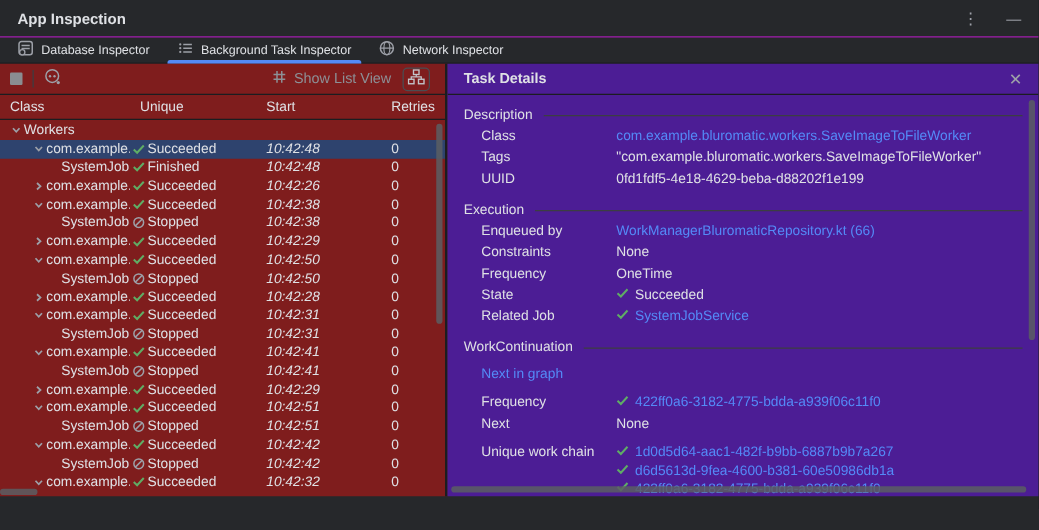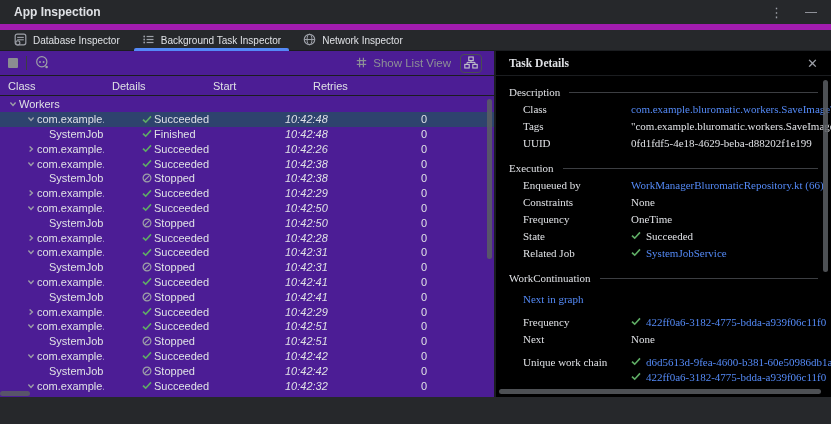--- a/index.html
+++ b/index.html
@@ -3,51 +3,51 @@
 <meta charset="utf-8">
 <style>
   * { box-sizing: border-box; margin: 0; padding: 0; }
   html,body { background:#1e1f22; }
   .window {
     width: 831px; height: 424px; position: relative; overflow: hidden;
     background: #26282b; color: #dfe1e5;
     font-family: "Liberation Sans", sans-serif; font-size: 11px;
   }
   
-  .titlebar { height:30px; border-bottom:6px solid #a21caf; display:flex; align-items:center; padding:0 14px;text-align:right; }
+  .titlebar { height:30px; border-bottom:1px solid #a21caf; display:flex; align-items:center; padding:0 14px;text-align:right; }
   .titlebar .title { font-size:12px; font-weight:700; }
   .win-icons { margin-left:auto; display:flex; align-items:center; gap:22px; color:#9da0a8; }
   .kebab { font-size:13px; letter-spacing:0; line-height:1; }
   .minim { font-size:12px; line-height:1; }
   
   .devicebar { height:27px; border-bottom:1px solid #1b1d20; display:flex; align-items:center; padding:0 13px; gap:8px; font-size:11.5px; }
   .dev-chev { margin-left:4px; display:flex; }
   
   .tabbar { height:21px; display:flex; align-items:stretch; padding-left:3px; border-bottom:1px solid #1b1d20; }
   .tab { display:flex; align-items:center; gap:6px; padding:0 11px; font-size:10px; color:#dfe1e5; position:relative; cursor:default; }
   .tab.active::after { content:''; position:absolute; left:3px; right:3px; bottom:-1px; height:3px; background:#548af7; border-radius:2px 2px 0 0; }
   
   .content { display:flex; height:346px; }
-  .left { width:496px; border-right:2px solid #1b1d20; position:relative; background:#4c1d95; }
-  .right { flex:1; background:#000000; position:relative; overflow:hidden;font-family:Liberation Serif, serif; }
+  .left { width:358px; border-right:2px solid #1b1d20; position:relative; background:#7f1d1d; }
+  .right { flex:1; background:#4c1d95; position:relative; overflow:hidden; }
   
   .ltoolbar { height:25px; border-bottom:1px solid #1b1d20; display:flex; align-items:center; padding:0 8px; }
   .stop-sq { width:10px; height:10px; background:#8a8d91; border-radius:1px; }
   .tb-div { width:1px; height:14px; background:#3c3e42; margin:0 8px; }
   .lv-btn { margin-left:auto; display:flex; align-items:center; gap:5px; color:#8d9096; font-size:11.5px; }
   .graph-btn { width:22px; height:19px; margin:0 4px 0 9px; border:1px solid #4a4d52; border-radius:4px; display:flex; align-items:center; justify-content:center; }
   
   .thead { height:20px; display:flex; align-items:center; border-bottom:1px solid #1b1d20; color:#dfe1e5; }
   .hcell { overflow:hidden; white-space:nowrap; flex-shrink:0; }
   .h-class { width:104px; padding-left:8px; }
   .h-status{ width:100px; padding-left:8px; }
   .h-start { width:100px; padding-left:9px; }
   .h-retries{ width:110px; padding-left:9px; }
   .tbody { position:absolute; top:46px; left:0; right:0; bottom:0; overflow:hidden; }
-  .trow { height:14.8px; display:flex; align-items:center; white-space:nowrap;gap:36px; }
+  .trow { height:14.8px; display:flex; align-items:center; white-space:nowrap; }
   .trow.selected { background:#2e436e; }
   .cell { display:flex; align-items:center; overflow:hidden; white-space:nowrap; flex-shrink:0; height:100%; }
   .c-class { width:104px; }
   .c-status{ width:100px; padding-left:2px; }
   .c-start { width:100px; padding-left:9px;font-style:italic; }
   .c-retries{ width:110px; padding-left:9px; }
   .chev { width:13px; display:inline-flex; justify-content:center; flex-shrink:0; }
   .chev-sp { width:9px; flex-shrink:0; display:inline-block; }
   .sicon { width:12px; display:inline-flex; align-items:center; flex-shrink:0; }
   
@@ -156,21 +156,21 @@
                 <rect x="0.8" y="8.4" width="4.4" height="3.6" fill="none" stroke="#c2c5ca" stroke-width="1.1"></rect>
                 <rect x="8.8" y="8.4" width="4.4" height="3.6" fill="none" stroke="#c2c5ca" stroke-width="1.1"></rect>
                 <polyline points="3,8.4 3,6.4 11,6.4 11,8.4" fill="none" stroke="#c2c5ca" stroke-width="1"></polyline>
                 <line x1="7" y1="4.6" x2="7" y2="6.4" stroke="#c2c5ca" stroke-width="1"></line>
               </svg>
           </span>
         </span>
       </div>
       <div class="thead">
         <span class="hcell h-class">Class</span>
-        <span class="hcell h-status">Details</span>
+        <span class="hcell h-status">Unique</span>
         <span class="hcell h-start">Start</span>
         <span class="hcell h-retries">Retries</span>
       </div>
       <div class="tbody">
           <div class="trow">
             <div class="cell c-class" style="padding-left:6px">
               <span class="chev">
                 <svg width="8" height="8" viewBox="0 0 8 8">
                   <polyline points="1.4,2.6 4,5.4 6.6,2.6" fill="none" stroke="#9da0a8" stroke-width="1.4"></polyline>
                 </svg>
@@ -739,20 +739,26 @@
                 </span>
               </span>
             </div>
             <div class="drow gap">
               <span class="dlabel">Unique work chain</span>
               <span class="dval">
                 <span class="vline">
                   <span><svg width="10" height="9" viewBox="0 0 10 9">
                       <path d="M1 4.6 L3.7 7.2 L9 1.4" fill="none" stroke="#5fad65" stroke-width="1.6"></path>
                     </svg></span>
+                  <span class="link">1d0d5d64-aac1-482f-b9bb-6887b9b7a267</span>
+                </span>
+                <span class="vline">
+                  <span><svg width="10" height="9" viewBox="0 0 10 9">
+                      <path d="M1 4.6 L3.7 7.2 L9 1.4" fill="none" stroke="#5fad65" stroke-width="1.6"></path>
+                    </svg></span>
                   <span class="link">d6d5613d-9fea-4600-b381-60e50986db1a</span>
                 </span>
                 <span class="vline">
                   <span><svg width="10" height="9" viewBox="0 0 10 9">
                       <path d="M1 4.6 L3.7 7.2 L9 1.4" fill="none" stroke="#5fad65" stroke-width="1.6"></path>
                     </svg></span>
                   <span class="link">422ff0a6-3182-4775-bdda-a939f06c11f0</span>
                 </span>
               </span>
             </div>

